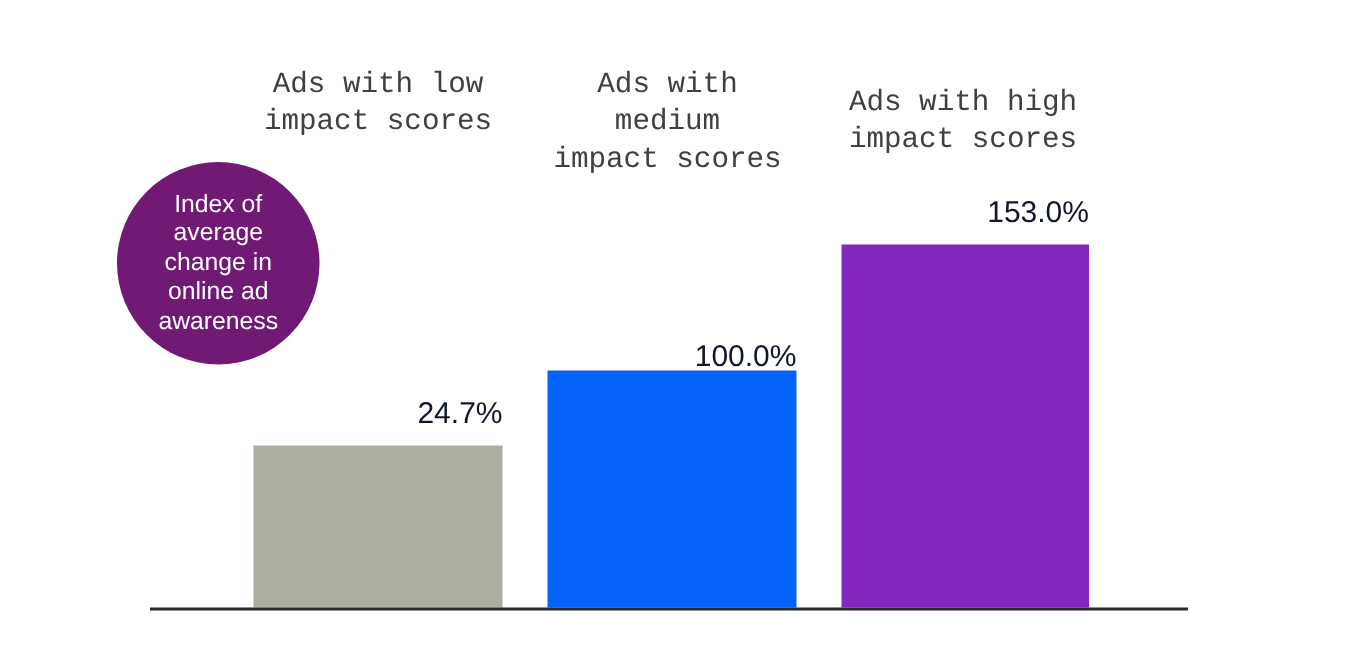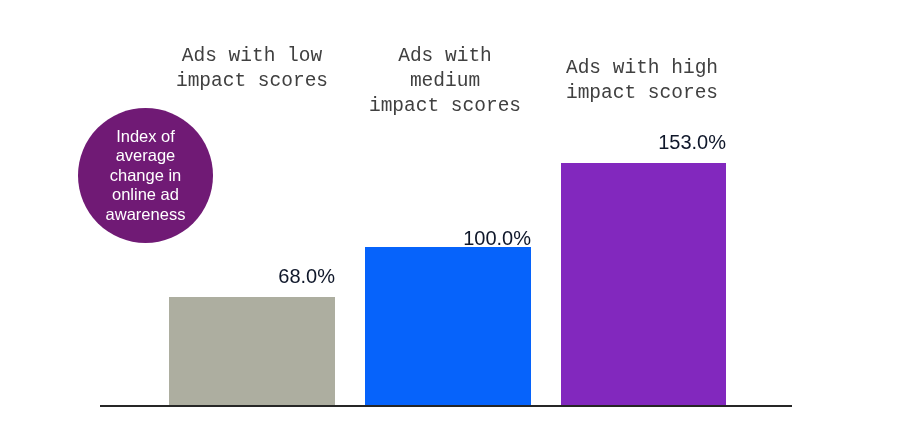--- a/index.html
+++ b/index.html
@@ -120,21 +120,21 @@
 impact scores</div>
 
   <div id="badge-circle" style="background: #701a75;">
     <div id="badge-label" style="color: rgb(255, 255, 255);">Index of
 average
 change in
 online ad
 awareness</div>
   </div>
 
-  <div class="bar-value" id="value-low" style="top: 264px;">68.0%</div>
+  <div class="bar-value" id="value-low" style="top: 264px;">24.7%</div>
   <div class="bar-value" id="value-medium" style="top: 214px; margin-top: 12px;">100.0%</div>
   <div class="bar-value" id="value-high" style="top: 130px;">153.0%</div>
 
   <div class="bar" id="bar-low" style="height: 108px; top: 297px; background: rgb(173, 174, 160);"></div>
   <div class="bar" id="bar-medium" style="height: 158px; top: 247px; background: rgb(6, 99, 251);"></div>
   <div class="bar" id="bar-high" style="height: 242px; top: 163px; background: rgb(130, 40, 190);"></div>
 
   <div id="baseline-axis" style="background: rgb(38, 38, 38);"></div>
 
 </div>

